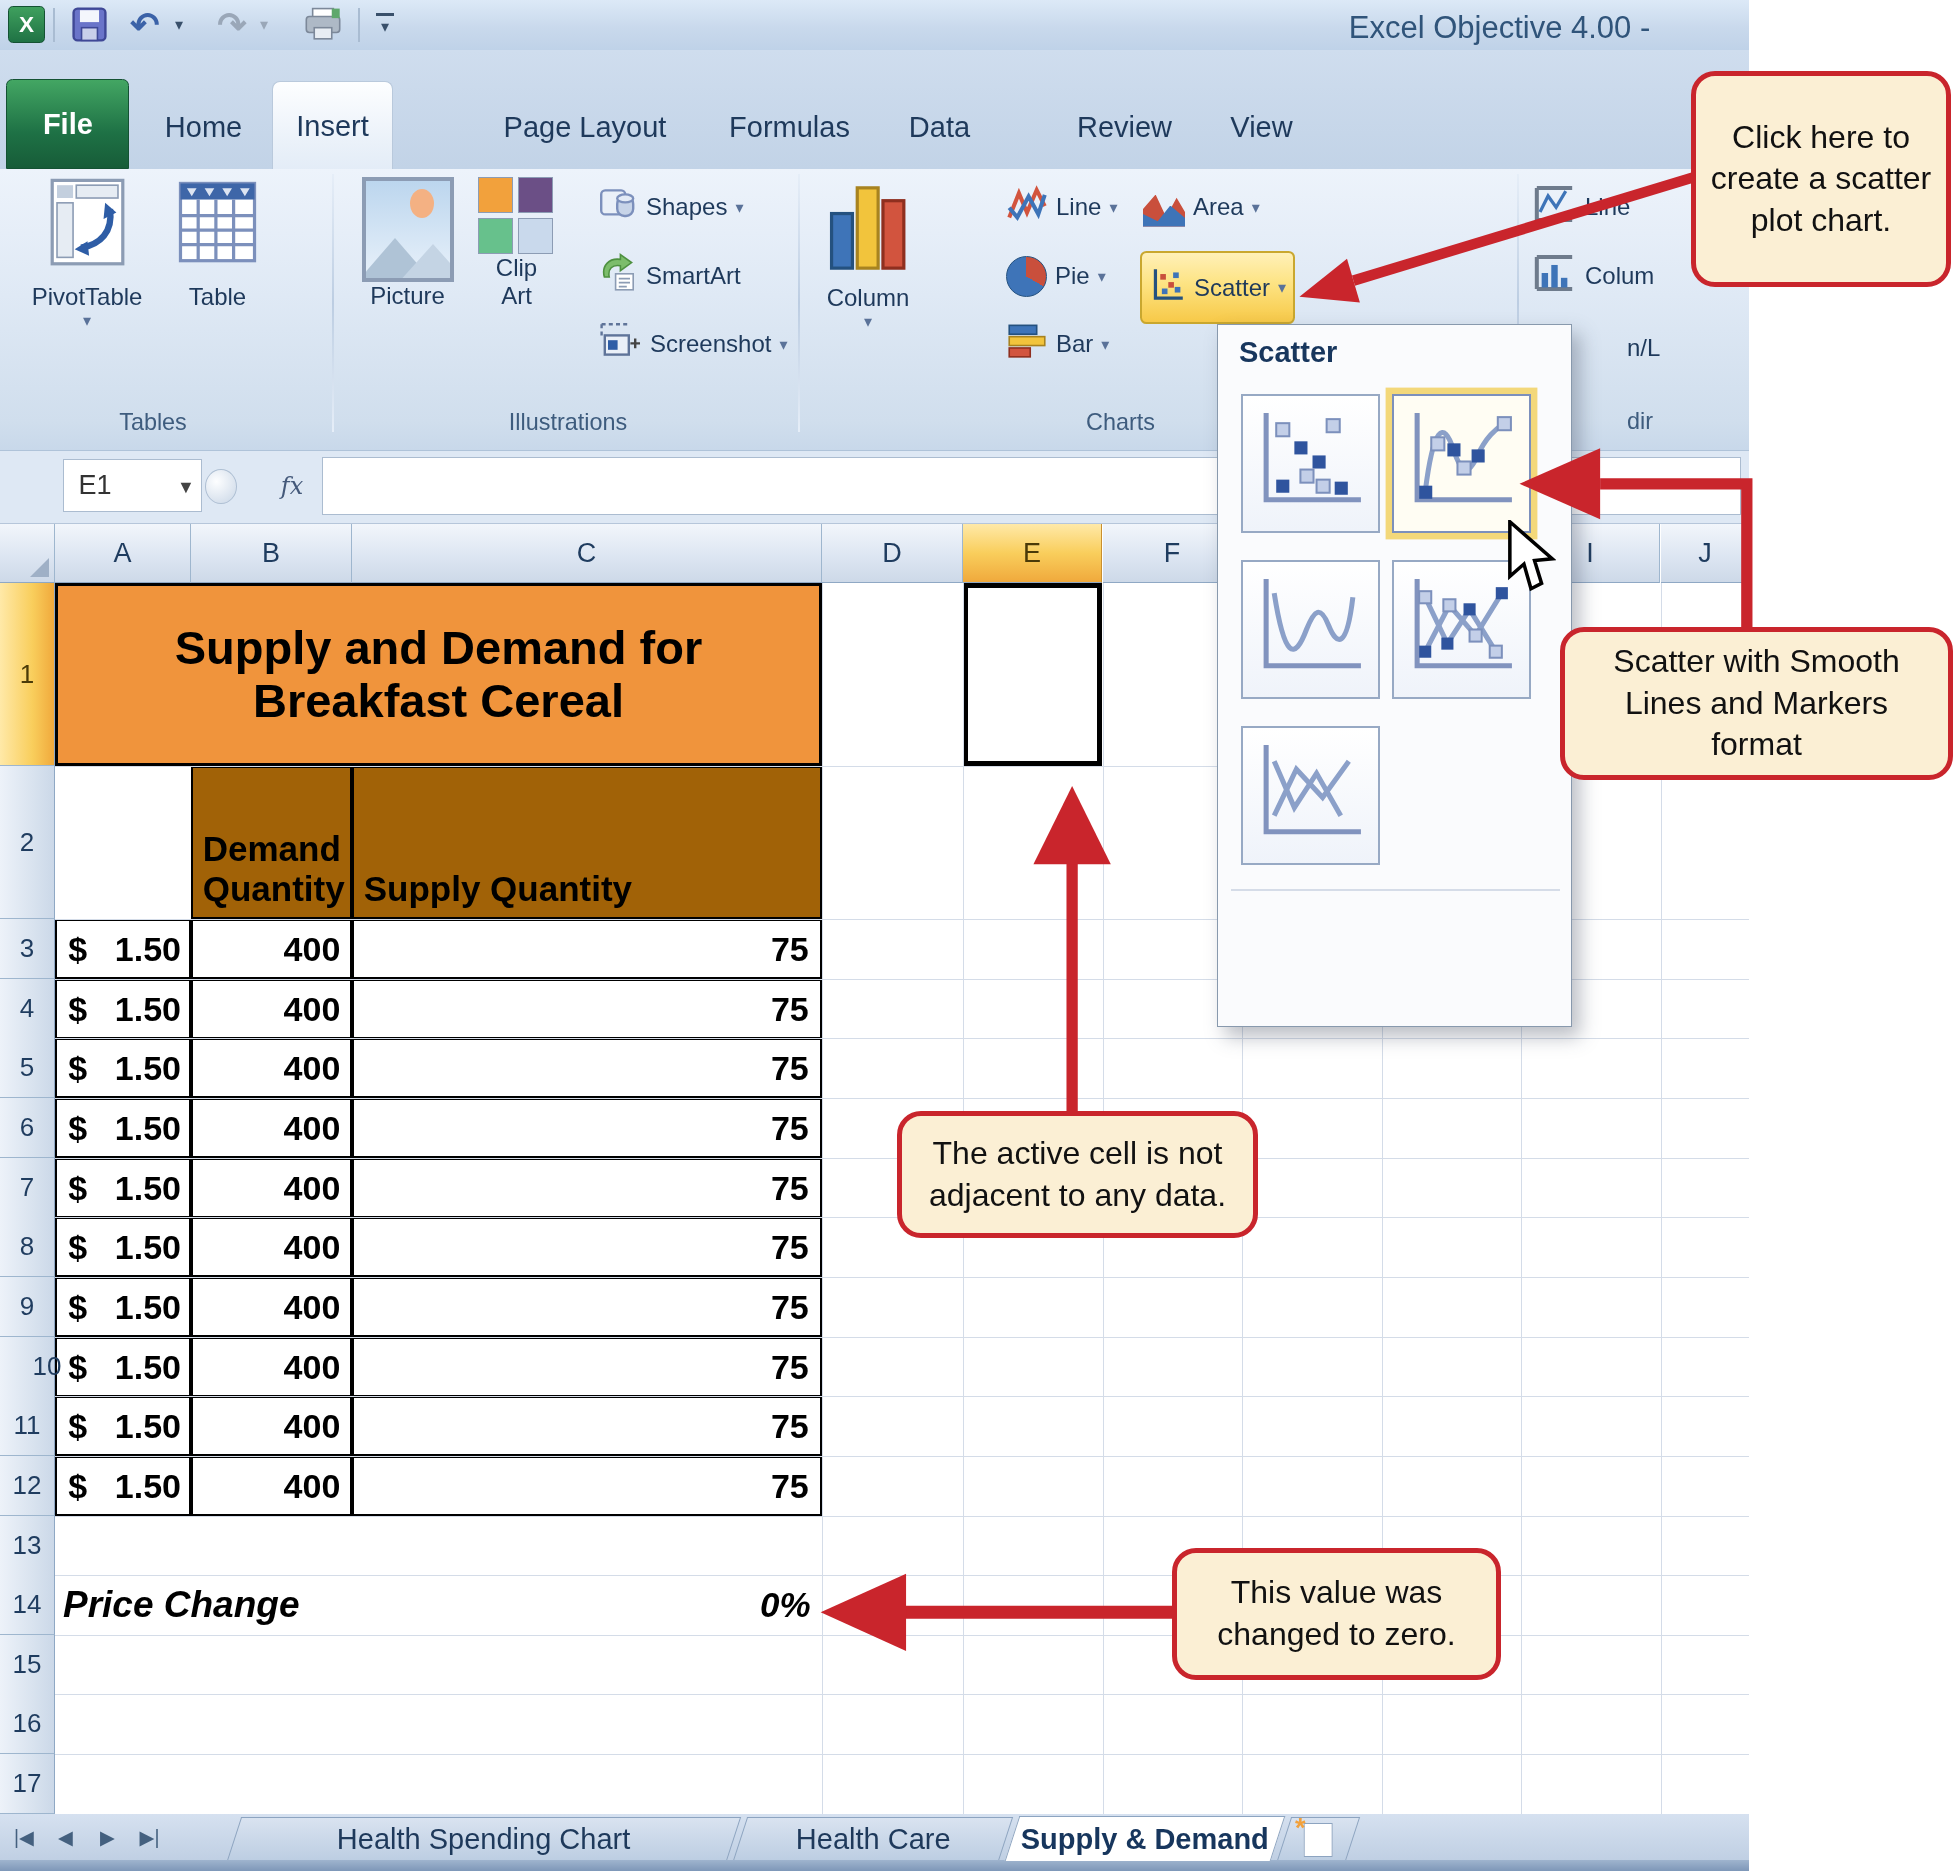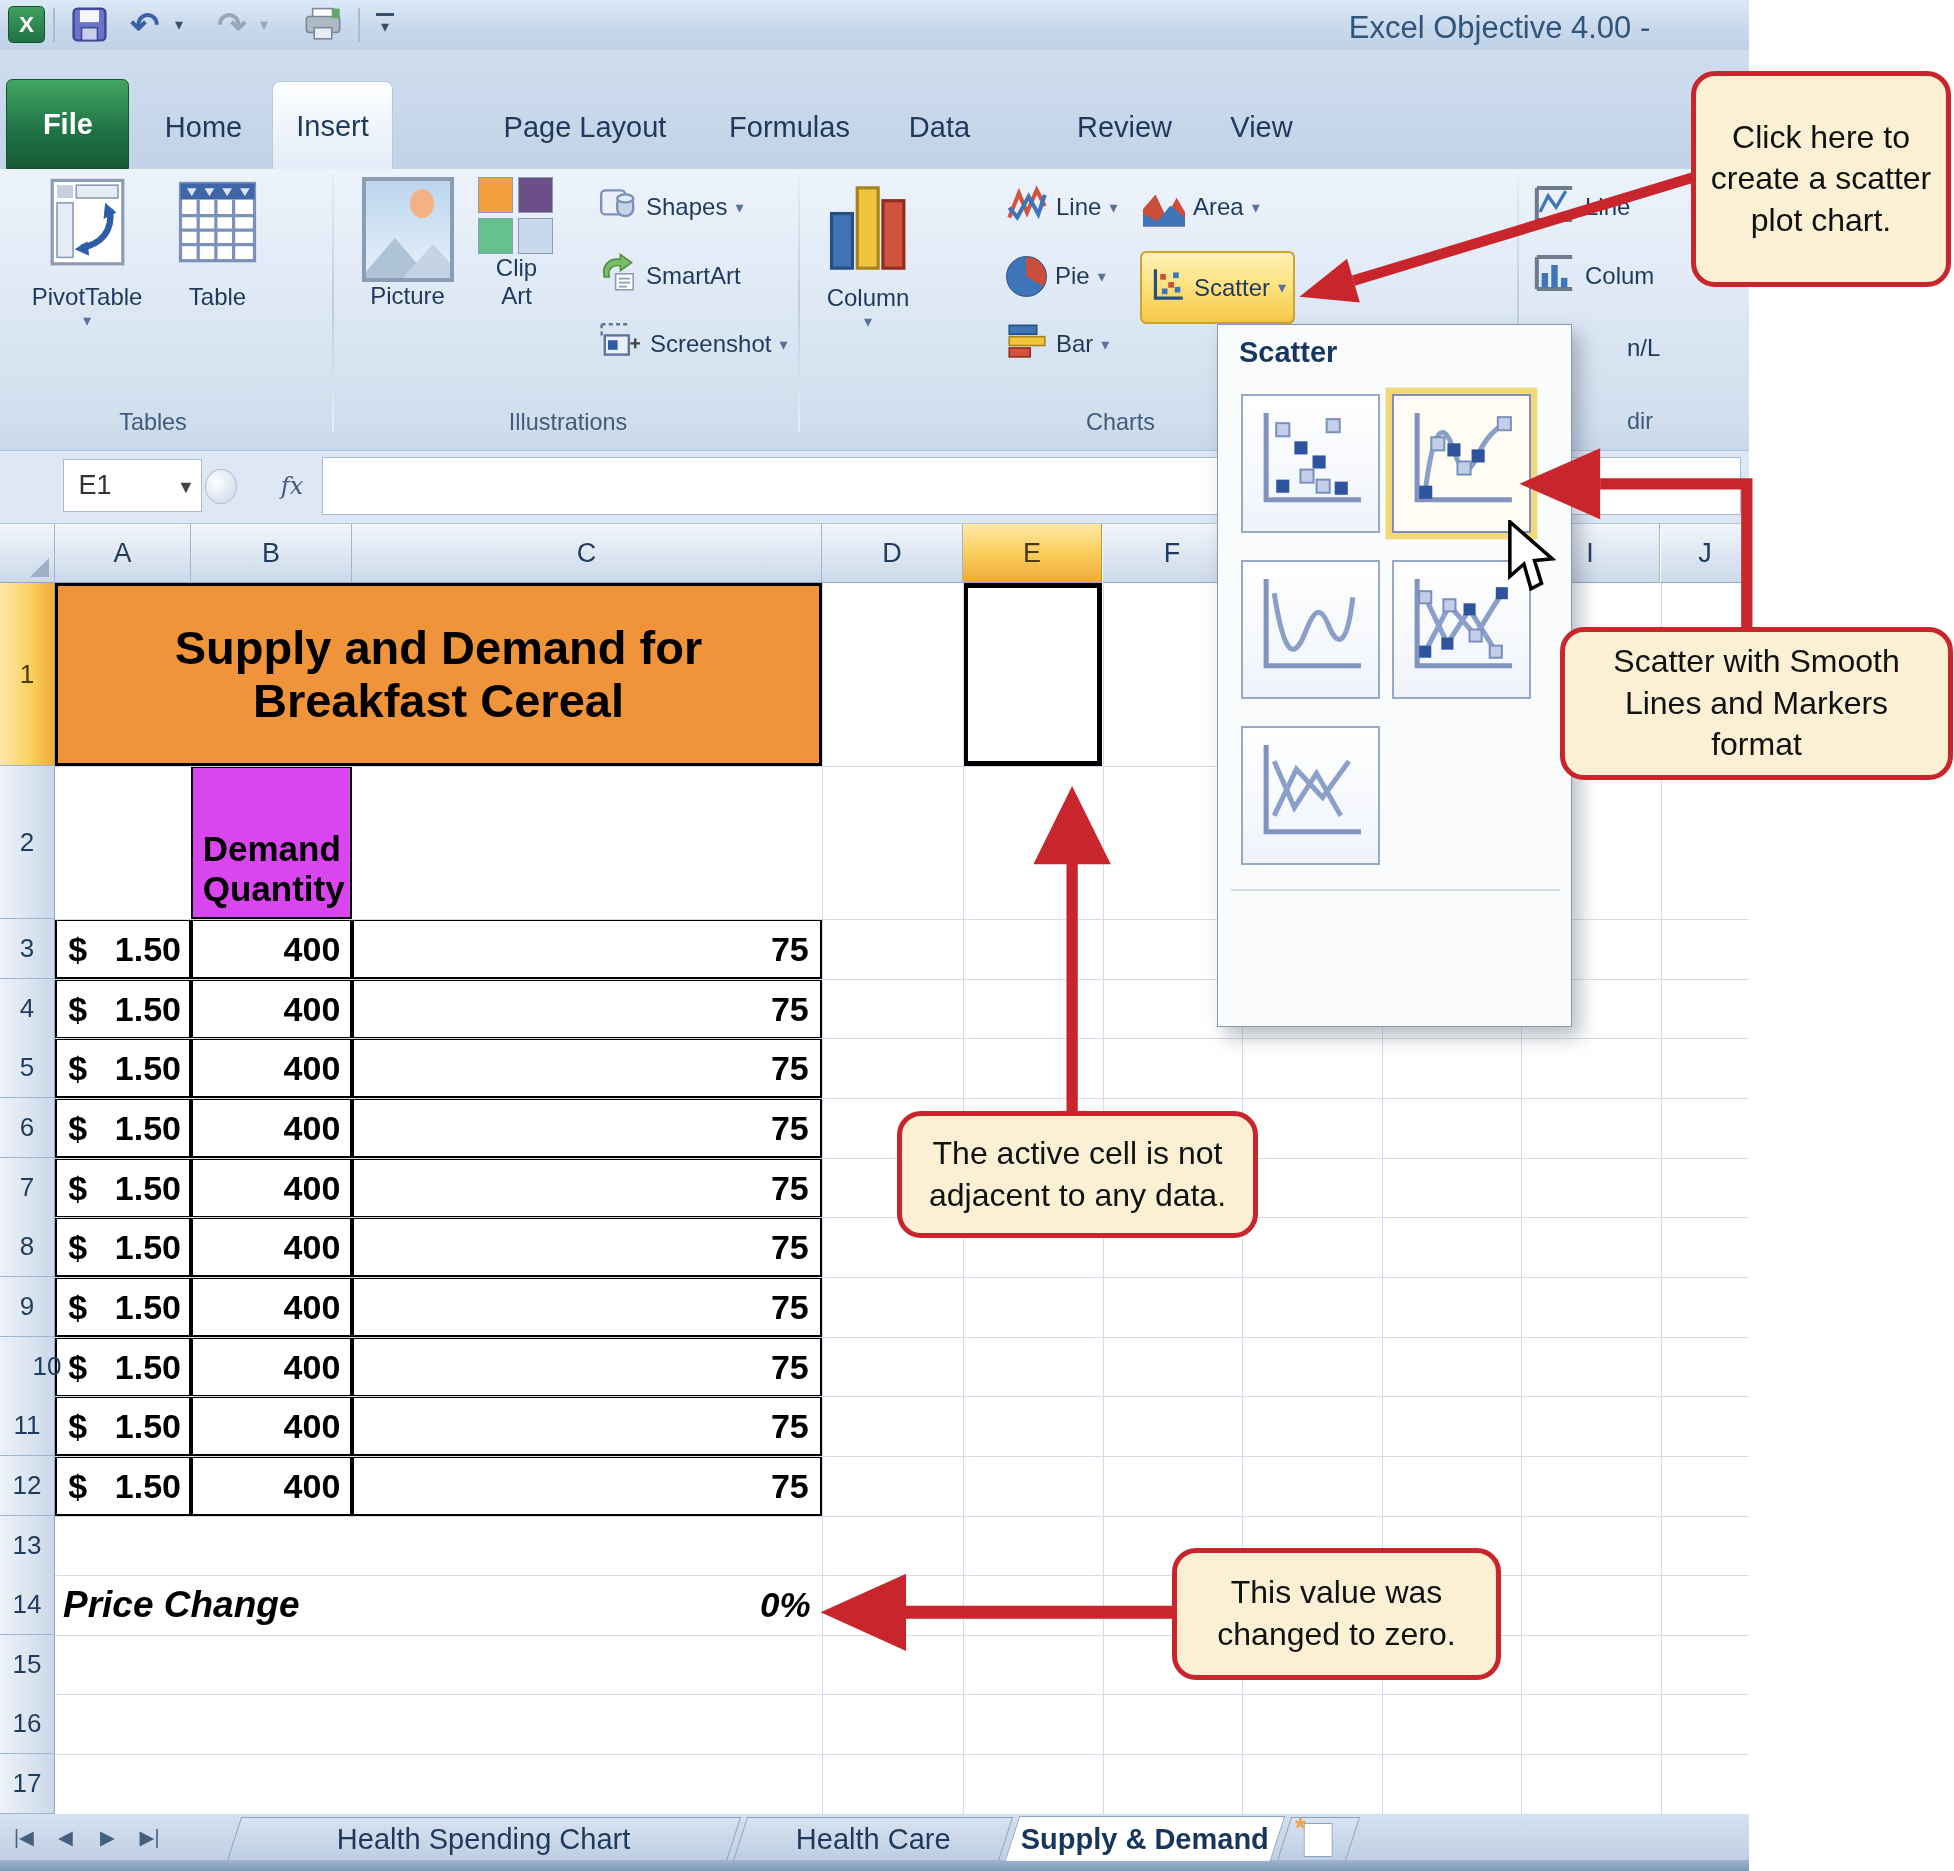--- a/index.html
+++ b/index.html
@@ -60,21 +60,21 @@
   .rowhdr{left:0;width:55px;background:linear-gradient(90deg,#EDF2F9,#D9E3EF 60%,#CBD8E8);
       border-bottom:0.8px solid #9EB6CE;border-right:1.6px solid #8FA8C4;
       display:flex;align-items:center;justify-content:center;font-size:26px;color:#1F3C5F}
   .rowhdr.active{background:linear-gradient(90deg,#FFE9A8,#F9CE5C 60%,#F0A93C);color:#4A3A08}
   .vline{width:0.8px;background:#D4DCE8}
   .hline{height:0.8px;background:#D4DCE8}
 
   .titlecell{left:55px;top:59px;width:767px;height:183px;background:#F0943C;
       border:3.2px solid #000;display:flex;align-items:center;justify-content:center;
       text-align:center;font-size:47px;font-weight:bold;color:#000;line-height:1.12;padding:0 73px}
-  .phdr{top:242px;height:153px;background:#d946ef;border:2.4px solid #000;
+  .phdr{top:242px;height:153px;background:#a16207;border:2.4px solid #000;
       display:flex;align-items:flex-end;padding:8px 9.7px;font-size:35px;font-weight:bold;color:#000;line-height:1.15}
   .dcell{height:60px;background:#fff;border:2.4px solid #000;display:flex;align-items:center;
       font-size:34px;font-weight:700;color:#000}
   .pc-label{font-size:37px;font-weight:bold;font-style:italic;color:#000;display:flex;align-items:center}
   .pc-value{font-size:35px;font-weight:bold;font-style:italic;color:#000;display:flex;align-items:center;justify-content:flex-end}
   #e1cell{left:963px;top:59px;width:139px;height:183px;background:#fff;border:5.6px solid #000}
 
   
   #tabbar{left:0;top:1814px;width:1749px;height:47px;
      background:linear-gradient(#D6E1F0,#BFCFE3)}
@@ -330,20 +330,21 @@
   <div class="abs ddv" id="nb-arrow">▼</div>
   <div class="abs" id="nb-nub"></div>
   <div class="abs" id="fxbtn">fx</div>
   <div class="abs" id="ffield"></div>
 </div>
 
 <div class="abs" id="grid">
 
   <div class="abs titlecell">Supply and Demand for Breakfast Cereal</div>
   <div class="abs phdr" style="left:191px;width:161px">Demand Quantity</div>
+  <div class="abs phdr" style="left:352px;width:470px">Supply Quantity</div>
   <div id="datarows">
       <div class="abs dcell" style="left: 55px; top: 395px; width: 136px; height: 60px; justify-content: space-between; padding: 0px 8px 0px 11.3px;">
         <span>$</span>
         <span>1.50</span>
       </div>
       <div class="abs dcell" style="left: 191px; top: 395px; width: 161px; height: 60px; justify-content: flex-end; padding-right: 9.7px;">400</div>
       <div class="abs dcell" style="left: 352px; top: 395px; width: 470px; height: 60px; justify-content: flex-end; padding-right: 11.3px;">75</div>
       <div class="abs dcell" style="left: 55px; top: 455px; width: 136px; height: 60px; justify-content: space-between; padding: 0px 8px 0px 11.3px;">
         <span>$</span>
         <span>1.50</span>

